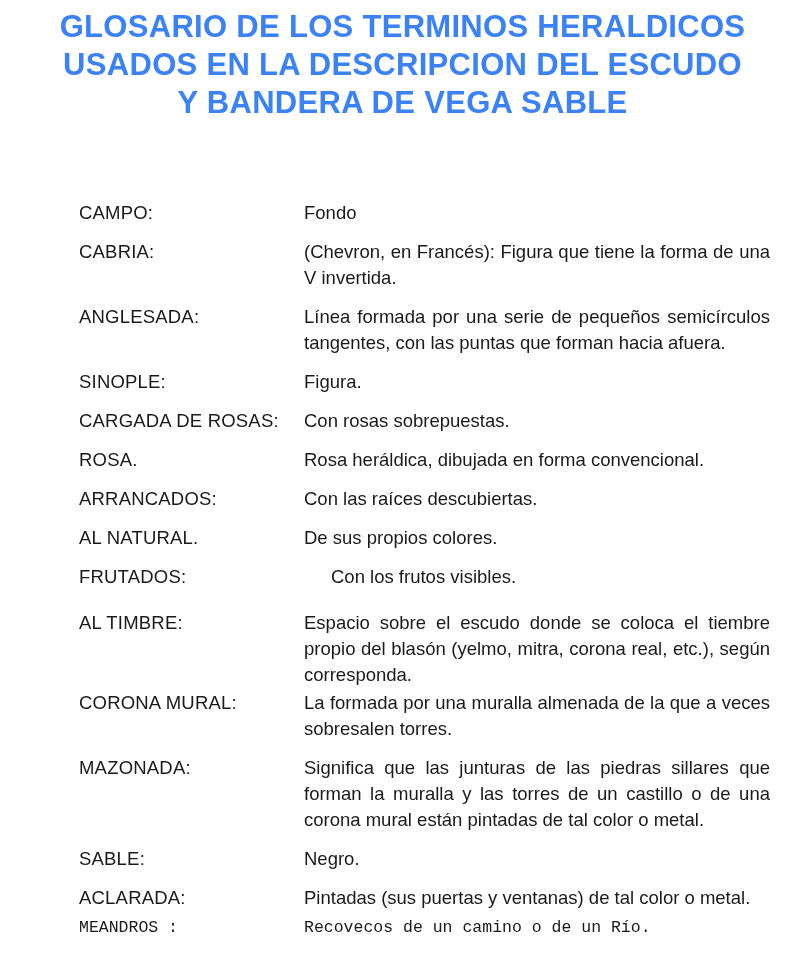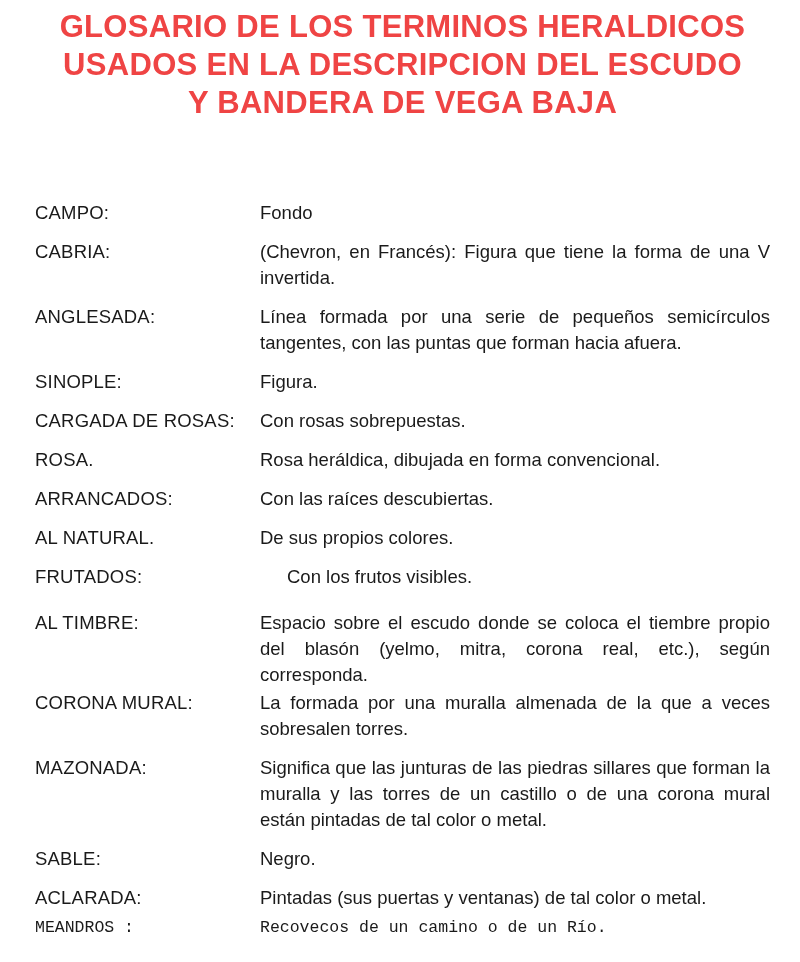--- a/index.html
+++ b/index.html
@@ -20,37 +20,38 @@
     padding: 8px 30px 0 35px;
     background: var(--paper);
     overflow: hidden;
   }
   .title {
     text-align: center;
     font-weight: bold;
     font-size: 31px;
     line-height: 38px;
     letter-spacing: 0.3px;
-    color: #ef4444;
+    color: #3b82f6;
   }
   .glossary {
     margin-top: 78px;
   }
   .glossary-row {
     display: flex;
     align-items: flex-start;
     margin-bottom: 13px;
     font-size: 18.5px;
     line-height: 26px;
   }
   .glossary-row .term {
     flex: 0 0 225px;
     width: 225px;
     letter-spacing: 0.2px;
     white-space: nowrap;
+    margin-left: 44px;
   }
   .glossary-row .definition {
     flex: 1;
     text-align: justify;
   }
   
   .glossary-row:nth-child(9)  { margin-bottom: 20px; gap: 27px; } 
   .glossary-row:nth-child(10) { margin-bottom: 2px; }  
   .glossary-row:nth-child(14) { margin-bottom: 4px; }  
   
@@ -63,21 +64,21 @@
   .glossary-row.typewriter .term { letter-spacing: 0; }
 </style>
 </head>
 <body>
 
 <div class="page">
 
   <div class="title">
     <div>GLOSARIO DE LOS TERMINOS HERALDICOS</div>
     <div>USADOS EN LA DESCRIPCION DEL ESCUDO</div>
-    <div>Y BANDERA DE VEGA BAJA</div>
+    <div>Y BANDERA DE VEGA SABLE</div>
   </div>
 
   <div class="glossary">
   <div class="glossary-row">
     <span class="term">CAMPO:</span>
     <span class="definition">Fondo</span>
   </div>
 
   <div class="glossary-row">
     <span class="term">CABRIA:</span>

